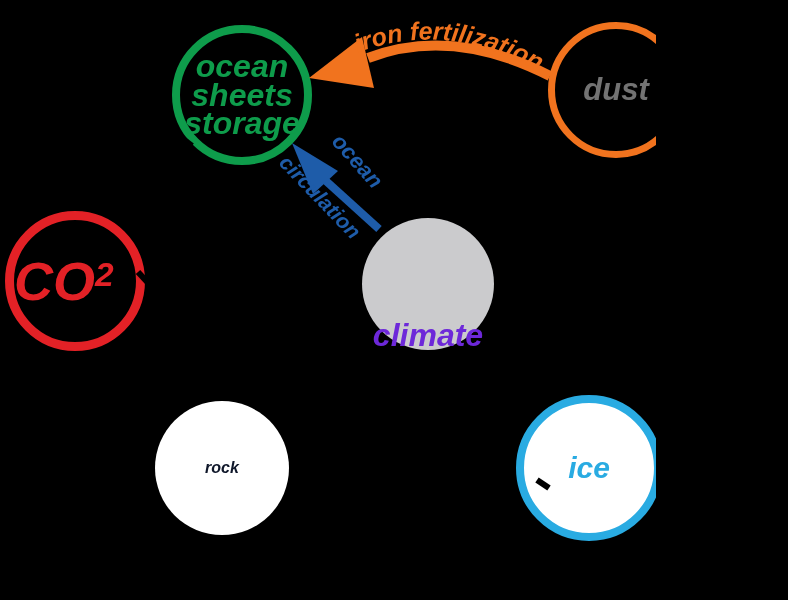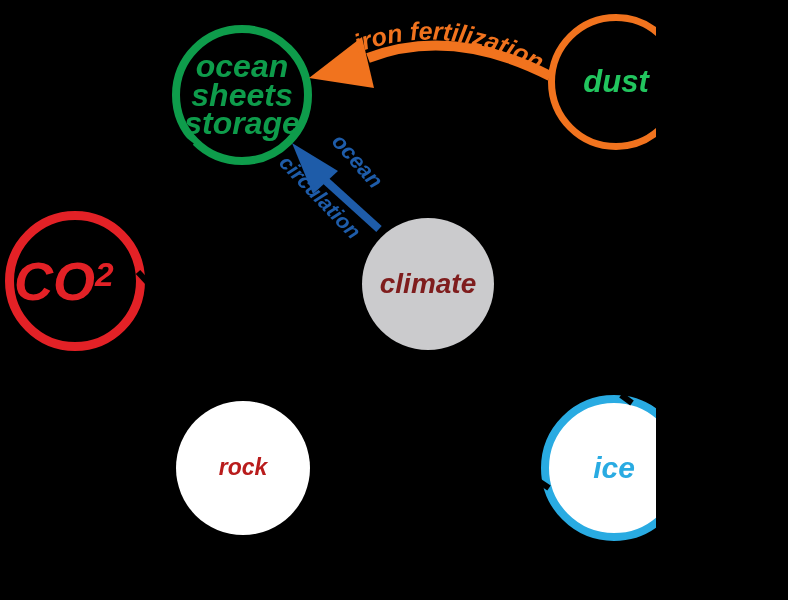--- a/index.html
+++ b/index.html
@@ -10,29 +10,29 @@
   .node {
     position:absolute; border-radius:50%; box-sizing:border-box;
     display:flex; align-items:center; justify-content:center;
     text-align:center; font-style:italic; font-weight:700;
   }
   .node .label { width:100%; }
   .node .ln { display:block; }
 
   .node-ocean   { left:172px; top:25px;  width:140px; height:140px;
                   border:8px solid #0E9C4B; color:#0E9C4B; font-size:32px; line-height:0.9; }
-  .node-dust    { left:548px; top:14px;  width:136px; height:136px;
-                  border:7px solid #F1731E; color:#22c55e; font-size:31px; }
+  .node-dust    { left:548px; top:22px;  width:136px; height:136px;
+                  border:7px solid #F1731E; color:#737373; font-size:31px; }
   .node-co2     { left:5px;   top:211px; width:140px; height:140px;
                   border:9px solid #E32126; color:#E32126; font-size:54px; line-height:1; }
   .node-climate { left:362px; top:218px; width:132px; height:132px;
-                  background:#CBCBCD; color:#7f1d1d; font-size:28px; line-height:0.92; }
-  .node-rock    { left:176px; top:401px; width:134px; height:134px;
-                  background:#FFFFFF; color:#b91c1c; font-size:23px; line-height:1.1; }
-  .node-ice     { left:541px; top:395px; width:146px; height:146px;
+                  background:#CBCBCD; color:#6d28d9; font-size:32px; line-height:0.92;align-items:flex-end; }
+  .node-rock    { left:155px; top:401px; width:134px; height:134px;
+                  background:#FFFFFF; color:#0f172a; font-size:16px; line-height:1.1; }
+  .node-ice     { left:516px; top:395px; width:146px; height:146px;
                   border:8px solid #29ABE2; background:#FFFFFF; color:#29ABE2;
                   font-size:30px; line-height:1.02; }
 
   .co2-label { display:inline-flex; align-items:flex-start; }
   .co2-sub   { font-size:0.62em; position:relative; top:0.12em; }
 
   .arrow-layer { position:absolute; left:0; top:0; width:788px; height:600px;
                  z-index:5; pointer-events:none; }
   .svg-label      { font:italic 700 25px "Liberation Sans", sans-serif; }
   .svg-label-sm   { font:italic 700 22px "Liberation Sans", sans-serif; }

